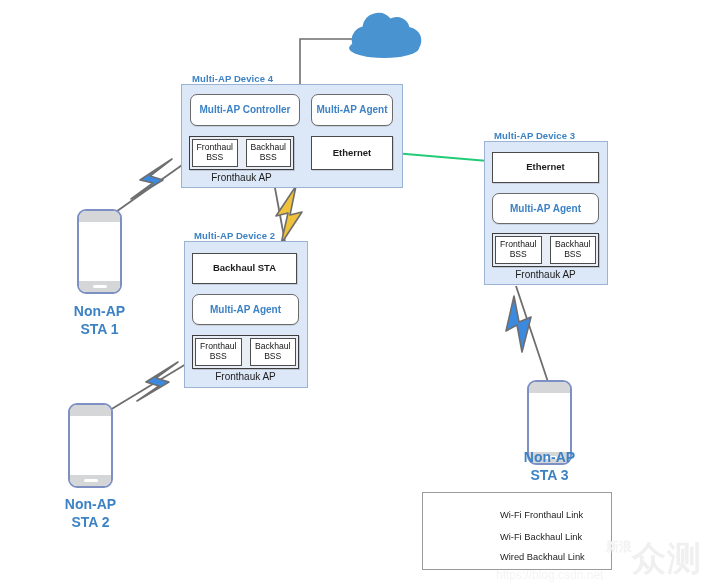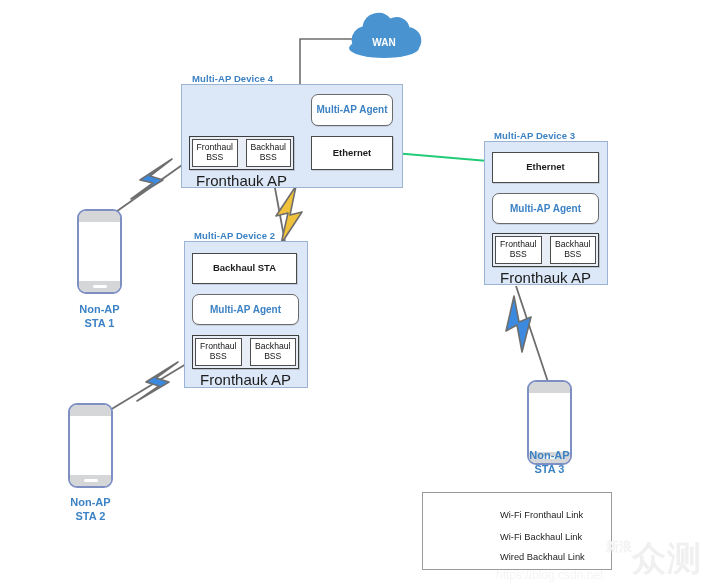--- a/index.html
+++ b/index.html
@@ -76,21 +76,21 @@
     align-items:center;
     justify-content:center;
     text-align:center;
     font-size:8.6px;
     color:#151515;
     line-height:1.12;
     box-sizing:border-box;
   }
   .ap-label{
     position:absolute;
-    font-size:15px;
+    font-size:10px;
     color:#1c1c1c;
     white-space:nowrap;
     text-align:center;
   }
 
   
   .phone{
     position:absolute;
     box-sizing:border-box;
     border:2px solid #7e8fc4;
@@ -105,21 +105,21 @@
   .phone .chin{
     position:absolute;left:0;bottom:0;width:100%;height:11px;
     background:#d4d6d8;
   }
   .phone .home{
     position:absolute;left:50%;bottom:4px;transform:translateX(-50%);
     width:14px;height:3px;background:#ffffff;border-radius:2px;
   }
   .sta-label{
     position:absolute;
-    font-size:11px;
+    font-size:14px;
     font-weight:bold;
     color:#3c82c4;
     text-align:center;
     line-height:1.25;
     white-space:nowrap;
   }
 
   
   .wan-wrap{position:absolute;}
   .wan-text{
@@ -217,27 +217,25 @@
       <line x1="440" y1="520" x2="478" y2="511" stroke="#6e6e6e" stroke-width="1.5"></line>
       <path d="M455,518 L464,511 L460,513 L468,508 L457,515 L462,513 Z" fill="#3c8ae0" stroke="#6e6e6e" stroke-width="1.4" stroke-linejoin="round"></path>
     </g>
     <g>
       <line x1="440" y1="542" x2="478" y2="533" stroke="#6e6e6e" stroke-width="1.5"></line>
       <path d="M455,540 L464,533 L460,535 L468,530 L457,537 L462,535 Z" fill="#f0c23c" stroke="#6e6e6e" stroke-width="1.4" stroke-linejoin="round"></path>
     </g>
     <line x1="440" y1="557" x2="478" y2="557" stroke="#22cc77" stroke-width="2.4"></line>
   </svg>
 
-  <div class="wan-wrap" style="left:349px;top:20px;width:70px;height:40px;">
-    <div class="wan-text">WAN</div>
-  </div>
 
   <div class="device-title" style="left:192px;top:73px;">Multi-AP Device 4</div>
   <div class="device" style="left:181px;top:84px;width:222px;height:104px;">
   </div>
+  <div class="blk round" style="left:190px;top:94px;width:110px;height:32px;">Multi-AP Controller</div>
   <div class="blk round" style="left:311px;top:94px;width:82px;height:32px;">Multi-AP Agent</div>
   <div class="blk sq" style="left:311px;top:136px;width:82px;height:34px;">Ethernet</div>
 
   <div class="ap-group" style="left:189px;top:136px;width:105px;height:34px;">
     <div class="bss">
       <span>
         <span>Fronthaul</span><br>
         <span>BSS</span>
       </span>
     </div>

